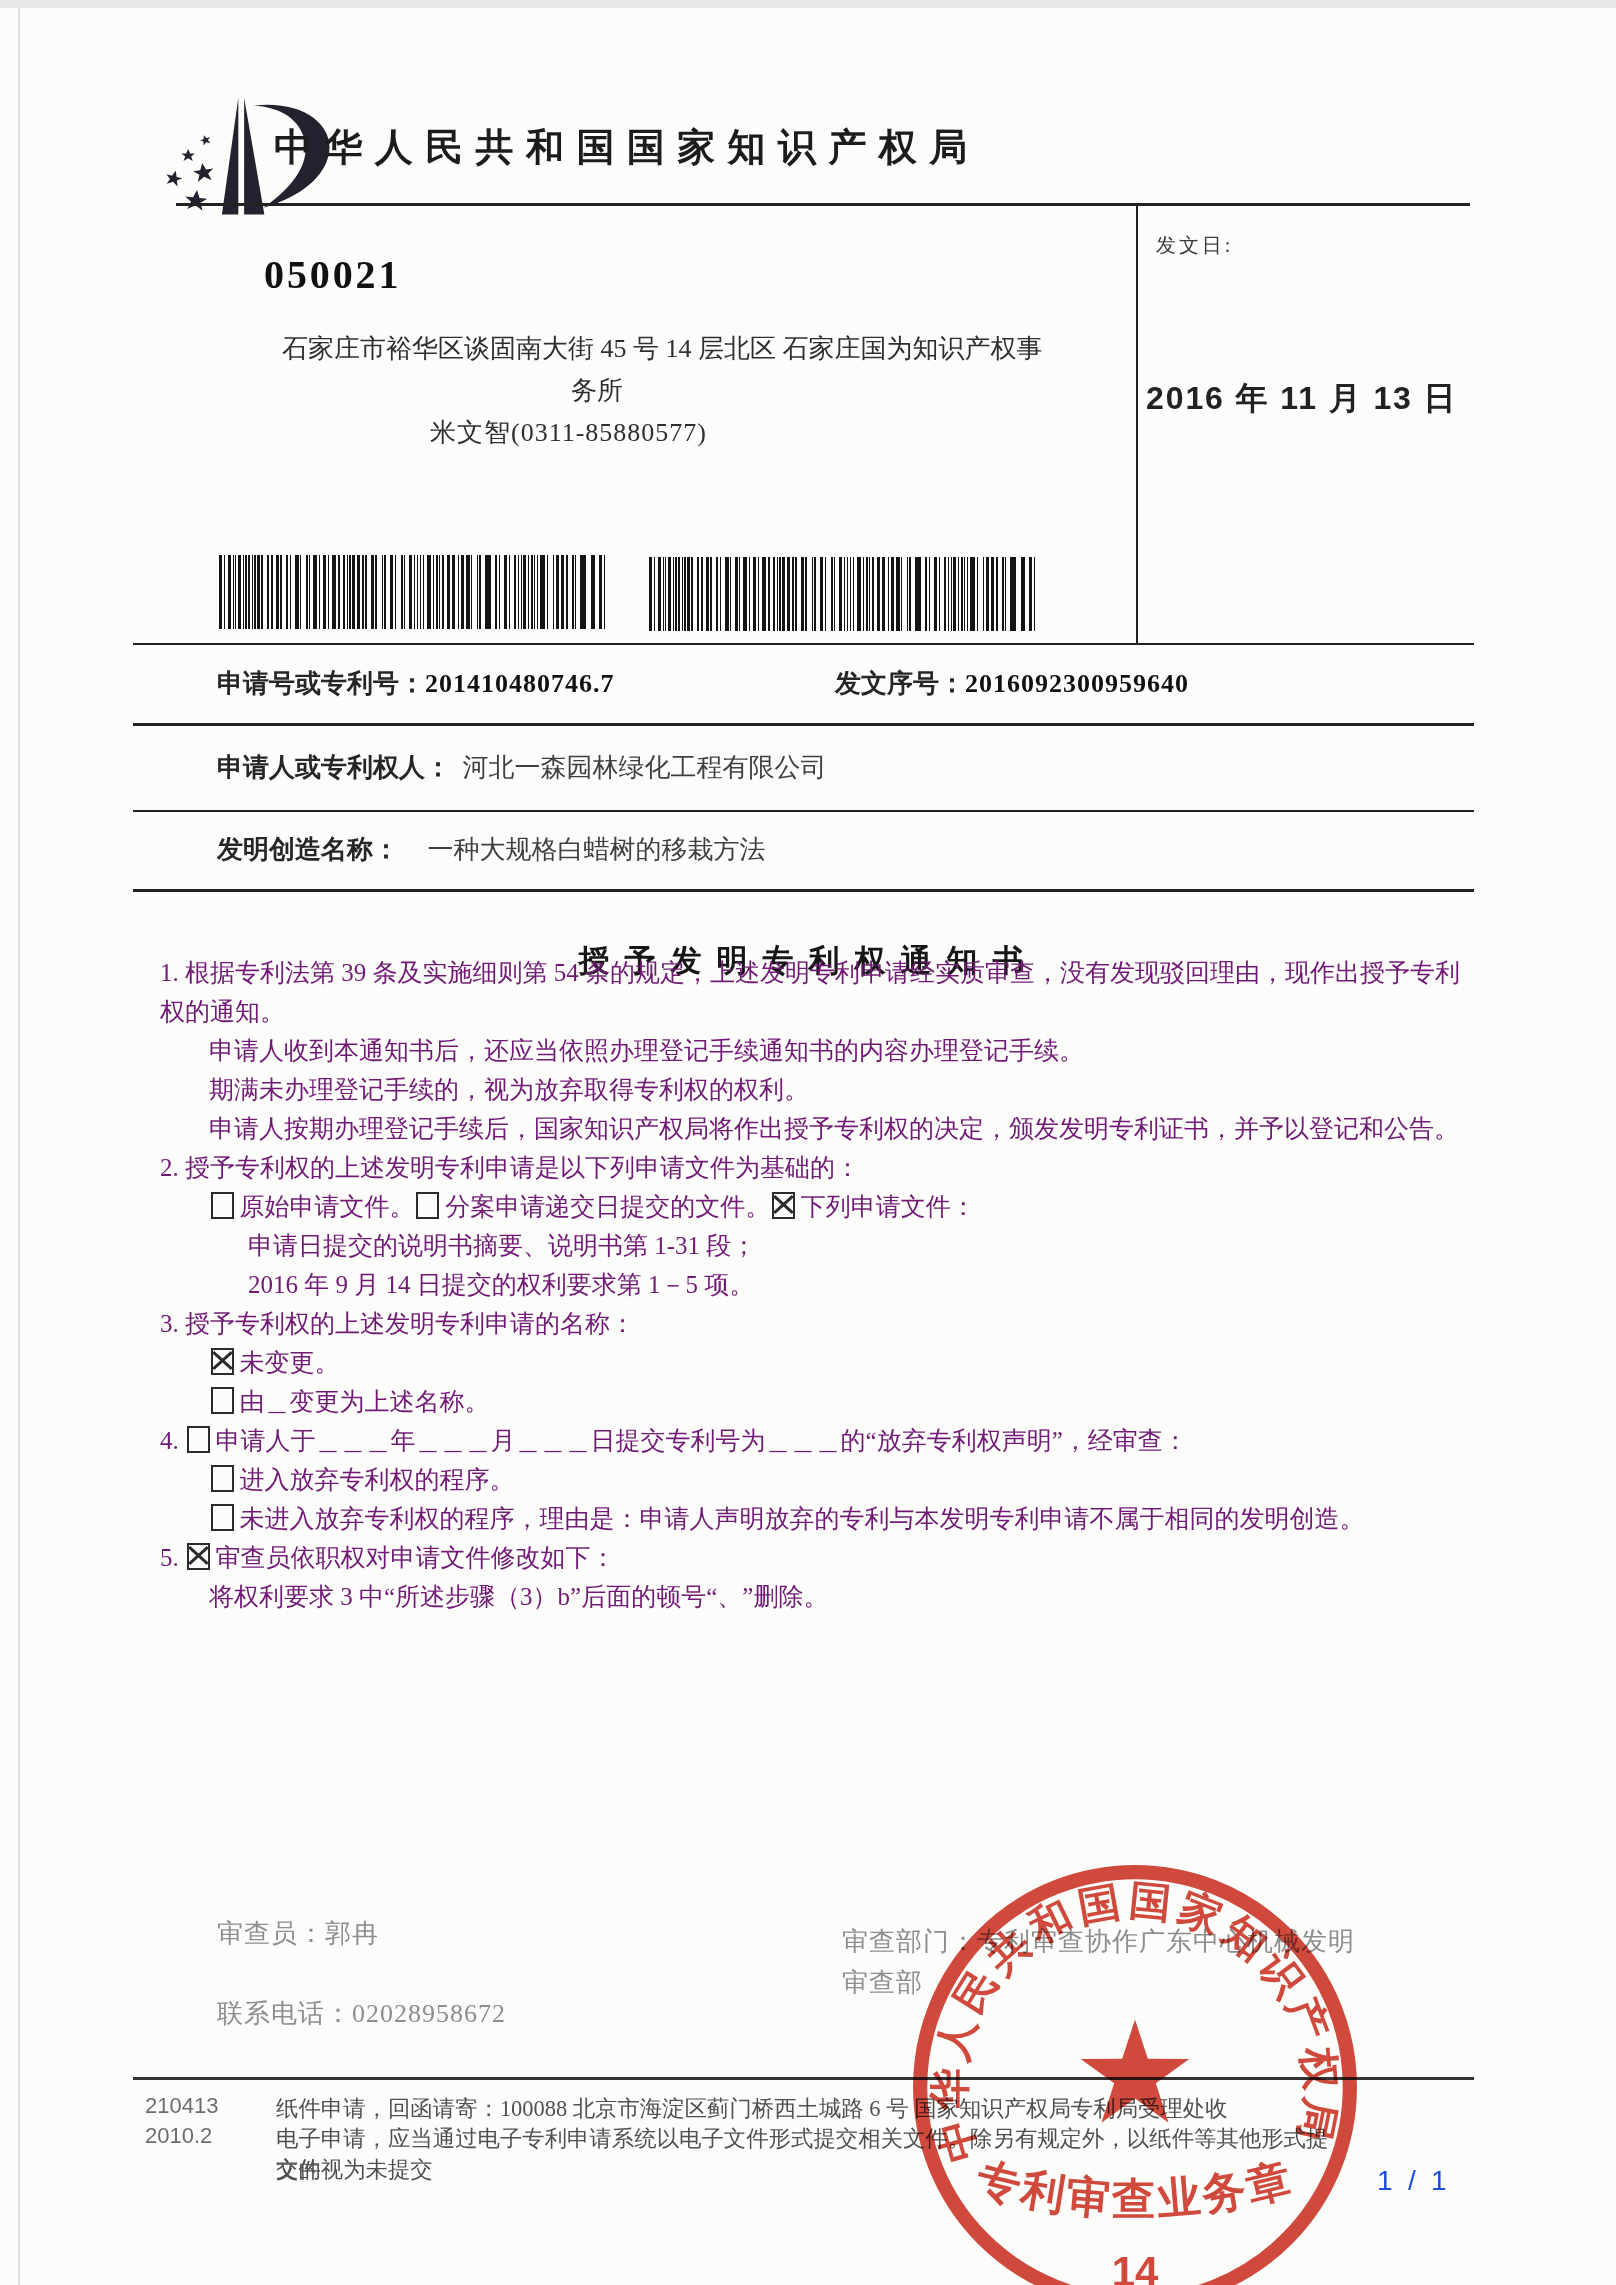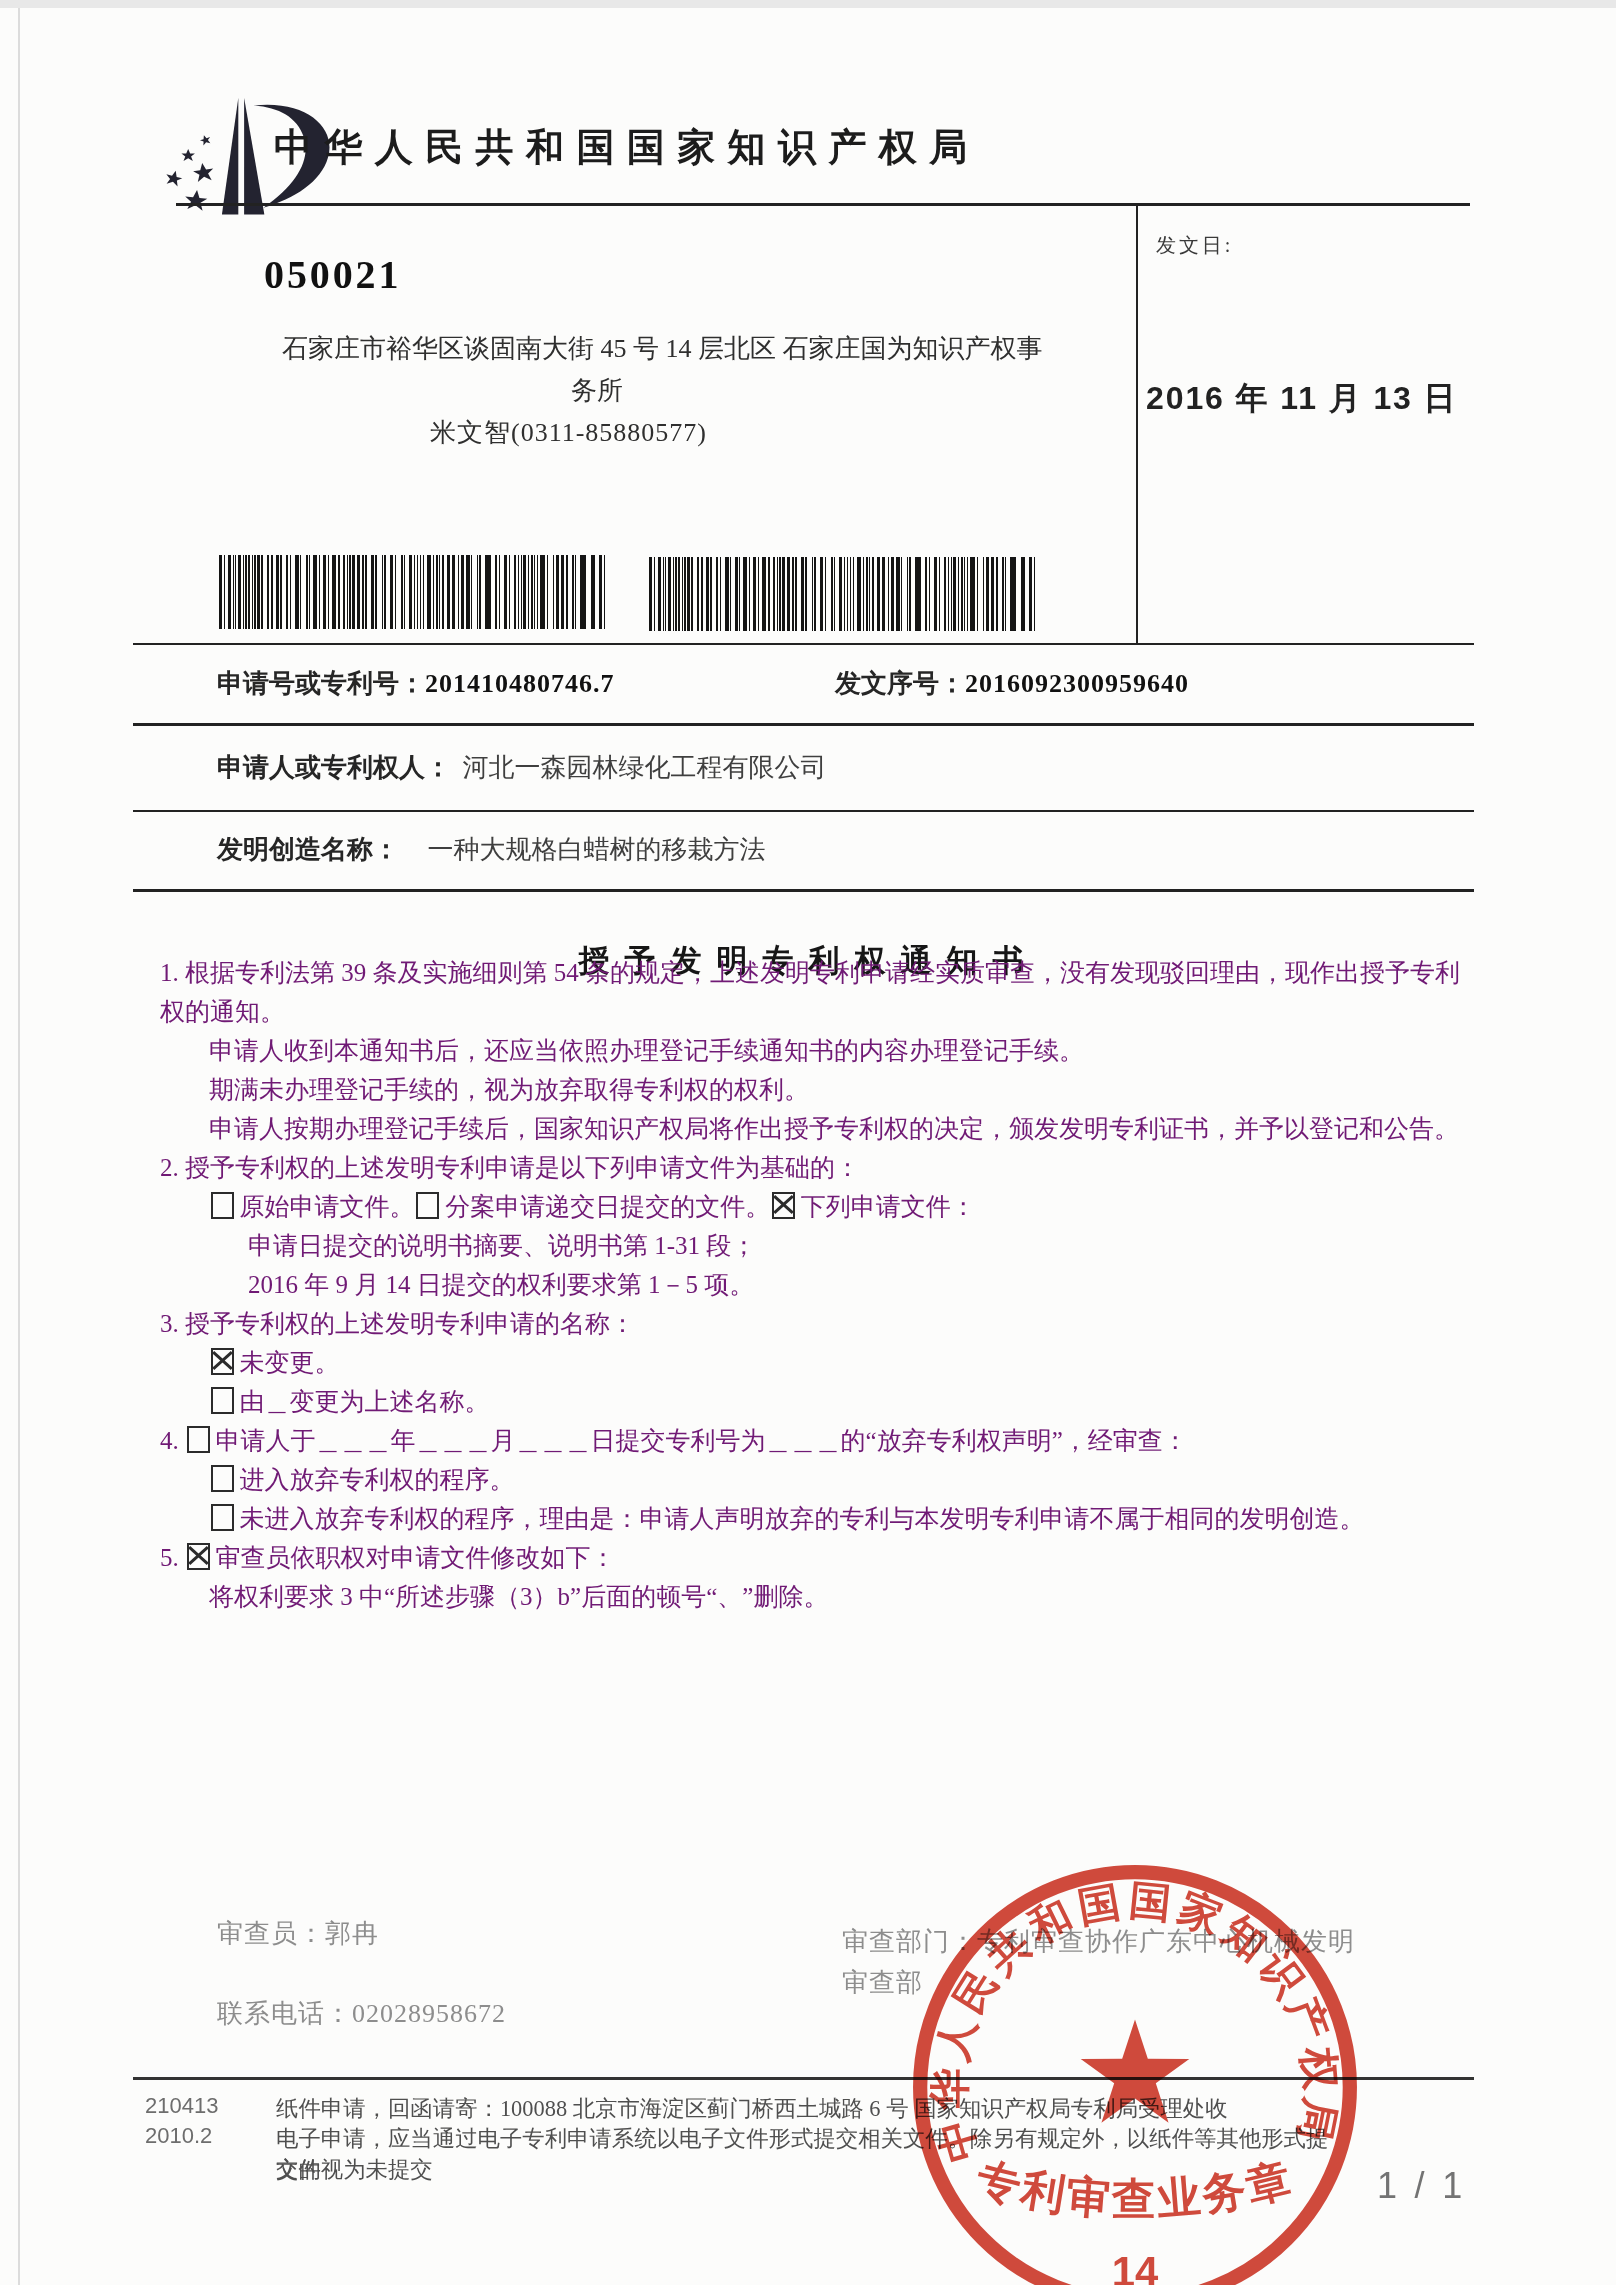--- a/index.html
+++ b/index.html
@@ -74,21 +74,21 @@
   .dept2{left:842px;top:1957px;}
 
   
   .fcode{left:145px;font-size:22px;color:#6d6d6d;font-family:"Liberation Sans","DejaVu Sans",sans-serif;}
   .fc1{top:2085px;text-align:right;}
   .fc2{top:2115px;}
   .fline{left:276px;width:1065px;font-size:22.4px;color:#4f4f4f;}
   .fl1{top:2085px;}
   .fl2{top:2115px;}
   .fl3{top:2146px;}
-  .pagenum{left:1377px;top:2157px;font-size:36px;color:#737373;letter-spacing:3.8px;
+  .pagenum{left:1377px;top:2157px;font-size:28px;color:#1d4ed8;letter-spacing:3.8px;
            font-family:"Liberation Sans","DejaVu Sans",sans-serif;}
 
   .seal{left:904px;top:1848px;width:462px;height:462px;mix-blend-mode:multiply;opacity:.9;}
   .seal text{font-family:"Liberation Sans","DejaVu Sans",sans-serif;font-weight:bold;fill:var(--seal-color,#cd3728);}
   .logo{left:145px;top:84px;width:204px;height:135px;}
 </style>
 </head>
 <body>
 
 <div class="page">

